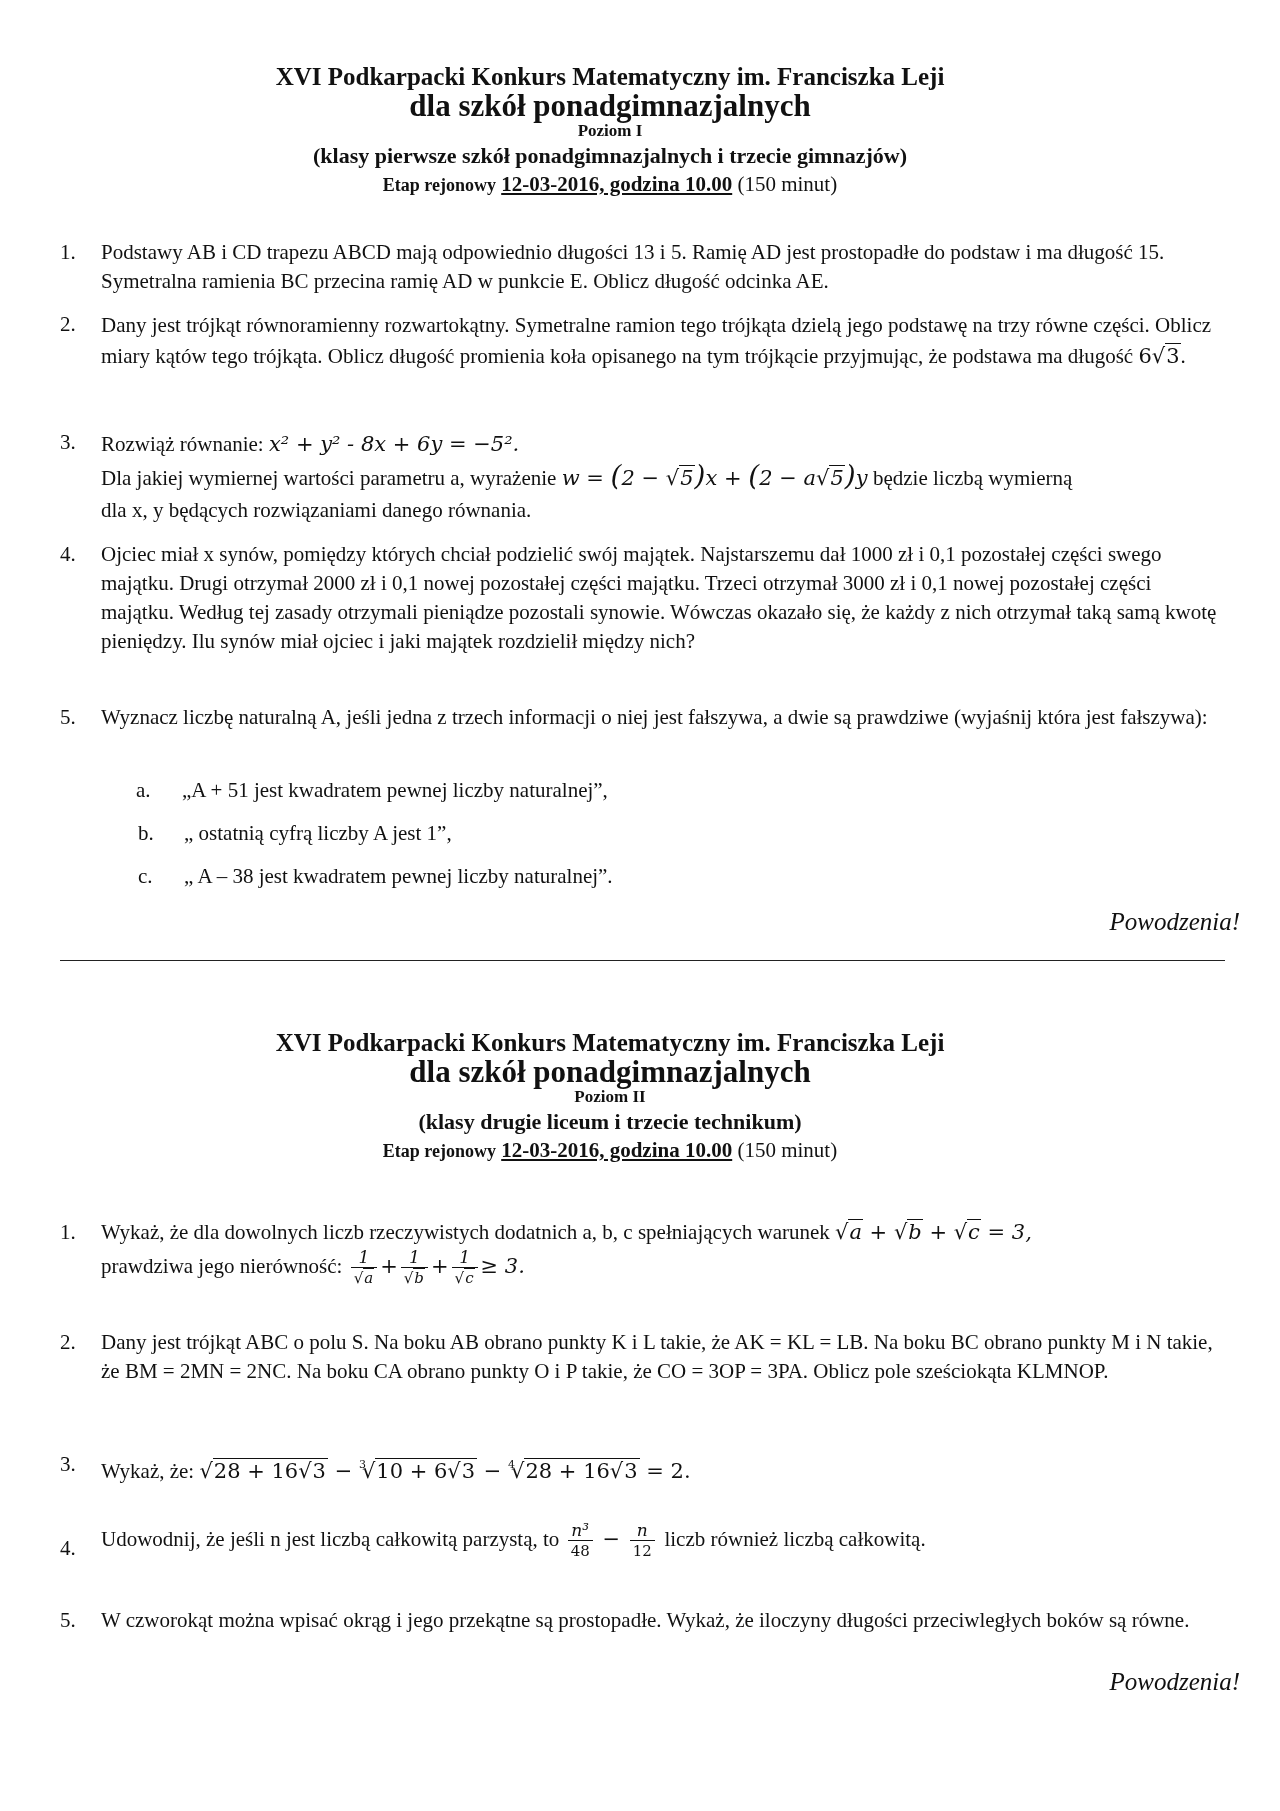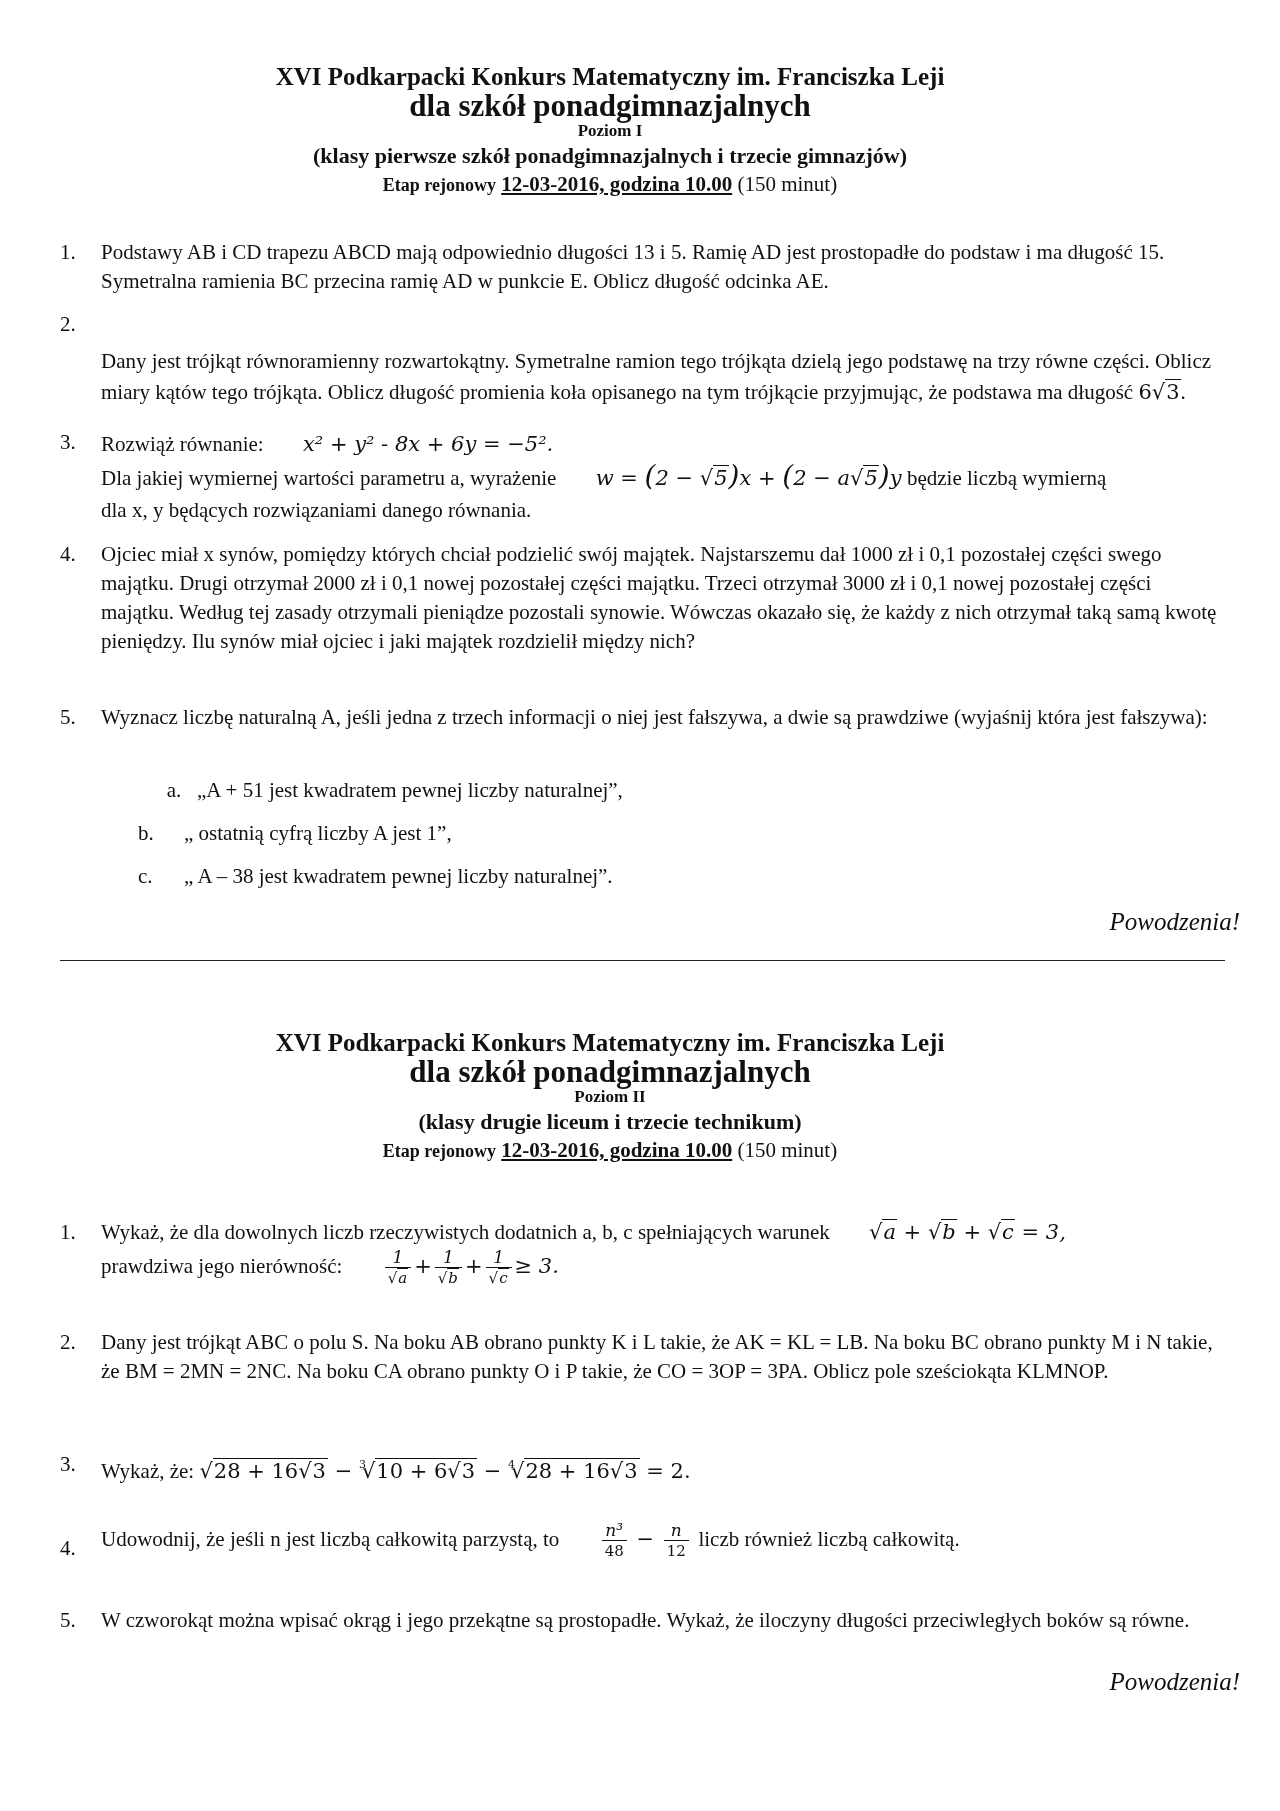--- a/index.html
+++ b/index.html
@@ -14,21 +14,21 @@
     .h-sub { font-weight: bold; font-size: 31px; line-height: 28px; }
     .h-level { font-weight: bold; font-size: 17px; line-height: 22px; }
     .h-classes { font-weight: bold; font-size: 22px; line-height: 28px; }
     .h-stage { font-size: 21px; line-height: 28px; }
     .h-stage .b-small { font-weight: bold; font-size: 18px; }
     .h-stage .b { font-weight: bold; text-decoration: underline; }
 
     .problem { position: absolute; left: 60px; width: 1160px; font-size: 21px; line-height: 29px; }
     .problem .num { position: absolute; left: 0; top: 0; width: 40px; }
     .problem .body { margin-left: 41px; }
-    .math { font-family: "DejaVu Serif", serif; font-style: italic; margin-left: 34px; }
+    .math { font-family: "DejaVu Serif", serif; font-style: italic; }
     .mathn { font-family: "DejaVu Serif", serif; }
     .sub { position: absolute; font-size: 21px; line-height: 29px; }
     .sub .letter { display: inline-block; width: 46px; }
     .luck { position: absolute; right: 40px; font-style: italic; font-size: 25px; }
     .sep { position: absolute; left: 60px; width: 1165px; top: 960px; border-top: 1.5px solid #222; }
 
     .sqrt { display: inline-block; white-space: nowrap; }
     .sqrt .rad { border-top: 1.5px solid #111; padding: 0 1px; }
     .root-idx { font-size: 11px; vertical-align: 10px; margin-right: -4px; }
     .frac { display: inline-block; vertical-align: middle; text-align: center; margin: 0 3px; }
@@ -53,21 +53,21 @@
     </div>
   </div>
 
   <div class="problem" style="top:238px;">
     <span class="num">1.</span>
     <div class="body">Podstawy AB i CD trapezu ABCD mają odpowiednio długości 13 i 5. Ramię AD jest prostopadłe do podstaw i ma długość 15. Symetralna ramienia BC przecina ramię AD w punkcie E. Oblicz długość odcinka AE.</div>
   </div>
 
   <div class="problem" style="top:310px;">
     <span class="num">2.</span>
-    <div class="body" style="line-height:31px;margin-top:36px;">
+    <div class="body" style="line-height:31px;">
       <span>Dany jest trójkąt równoramienny rozwartokątny. Symetralne ramion tego trójkąta dzielą jego podstawę na trzy równe części. Oblicz miary kątów tego trójkąta. Oblicz długość promienia koła opisanego na tym trójkącie przyjmując, że podstawa ma długość</span>
       <span class="mathn"><span>6</span><span class="sqrt">√<span class="rad">3</span></span></span><span>.</span>
     </div>
   </div>
 
   <div class="problem" style="top:428px;">
     <span class="num">3.</span>
     <div class="body" style="line-height:32px;">
       <div><span>Rozwiąż równanie:</span> <span class="math">x² + y² - 8x + 6y = −5².</span></div>
       <div>
@@ -81,21 +81,21 @@
 
   <div class="problem" style="top:540px;">
     <span class="num">4.</span>
     <div class="body">Ojciec miał x synów, pomiędzy których chciał podzielić swój majątek. Najstarszemu dał 1000 zł i 0,1 pozostałej części swego majątku. Drugi otrzymał 2000 zł i 0,1 nowej pozostałej części majątku. Trzeci otrzymał 3000 zł i 0,1 nowej pozostałej części majątku. Według tej zasady otrzymali pieniądze pozostali synowie. Wówczas okazało się, że każdy z nich otrzymał taką samą kwotę pieniędzy. Ilu synów miał ojciec i jaki majątek rozdzielił między nich?</div>
   </div>
 
   <div class="problem" style="top:703px;">
     <span class="num">5.</span>
     <div class="body">Wyznacz liczbę naturalną A, jeśli jedna z trzech informacji o niej jest fałszywa, a dwie są prawdziwe (wyjaśnij która jest fałszywa):</div>
   </div>
-  <div class="sub" style="left:151px; top:776px;text-align:center;">
+  <div class="sub" style="left:136px; top:776px;">
     <span class="letter">a.</span><span>„A + 51 jest kwadratem pewnej liczby naturalnej”,</span>
   </div>
   <div class="sub" style="left:138px; top:819px;">
     <span class="letter">b.</span><span>„ ostatnią cyfrą liczby A jest 1”,</span>
   </div>
   <div class="sub" style="left:138px; top:862px;">
     <span class="letter">c.</span><span>„ A – 38 jest kwadratem pewnej liczby naturalnej”.</span>
   </div>
 
   <div class="luck" style="top:908px;">Powodzenia!</div>

